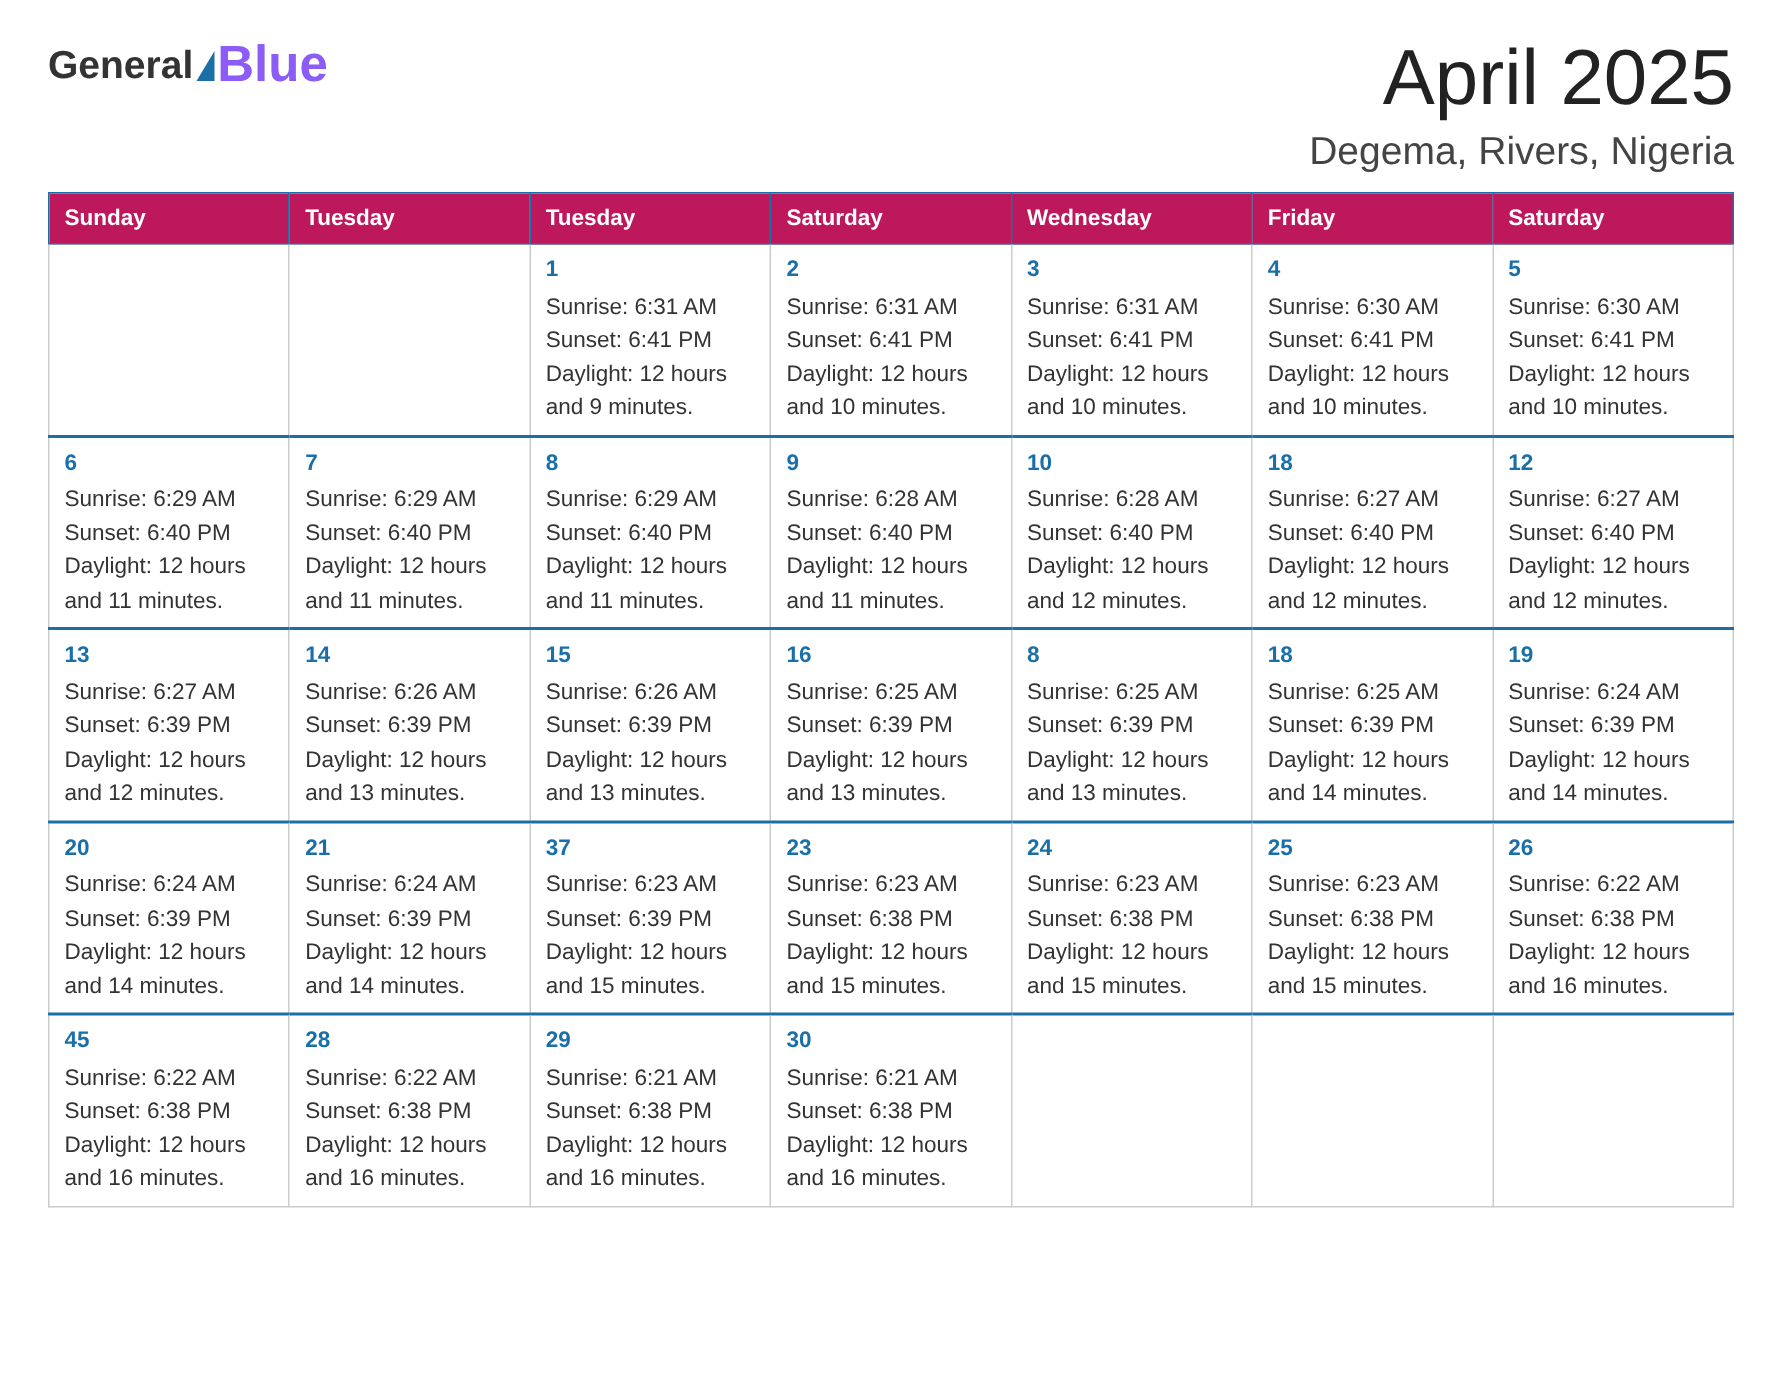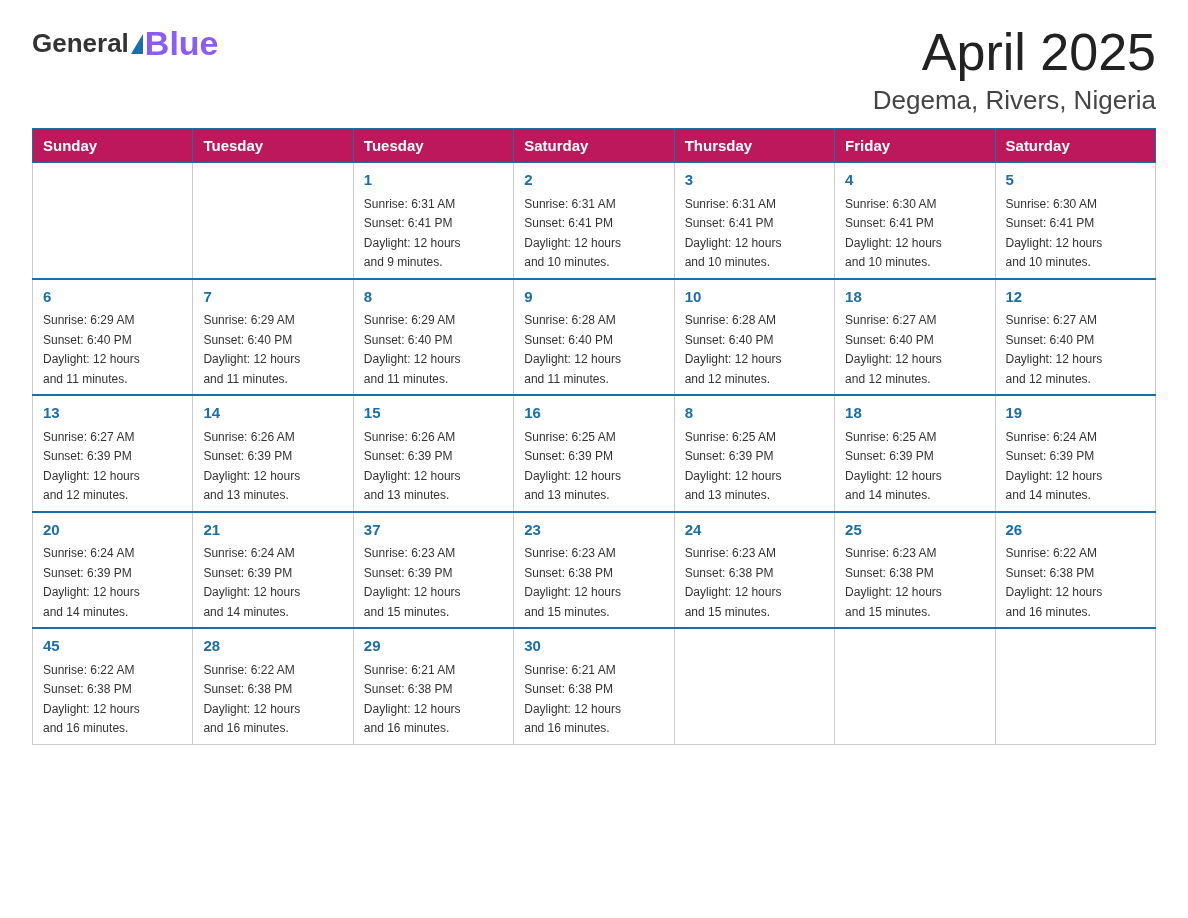--- a/index.html
+++ b/index.html
@@ -84,21 +84,21 @@
     }
     .day-number {
       font-size: 15px;
       font-weight: bold;
       color: #1a6fa8;
       display: block;
       margin-bottom: 2px;
     }
     .day-info {
       color: #333;
-      font-size: 12px;
+      font-size: 15px;
     }
     .empty-cell {
       background: #fff;
     }
     .row-separator td {
       border-top: 2px solid #1a6fa8;
     }
   </style>
 </head>
 <body>
@@ -117,21 +117,21 @@
   </div>
 </div>
 
 <table class="calendar-table">
   <thead>
     <tr>
     <th>Sunday</th>
         <th>Tuesday</th>
         <th>Tuesday</th>
         <th>Saturday</th>
-        <th>Thursday</th>
+        <th>Wednesday</th>
         <th>Friday</th>
         <th>Saturday</th>
       </tr>
   </thead>
   <tbody id="calendar-body">
   <tr>
         <td class="empty-cell"></td>
         <td class="empty-cell"></td>
         <td><span class="day-number">1</span><span class="day-info" style="white-space: pre-line;">Sunrise: 6:31 AM
 Sunset: 6:41 PM

